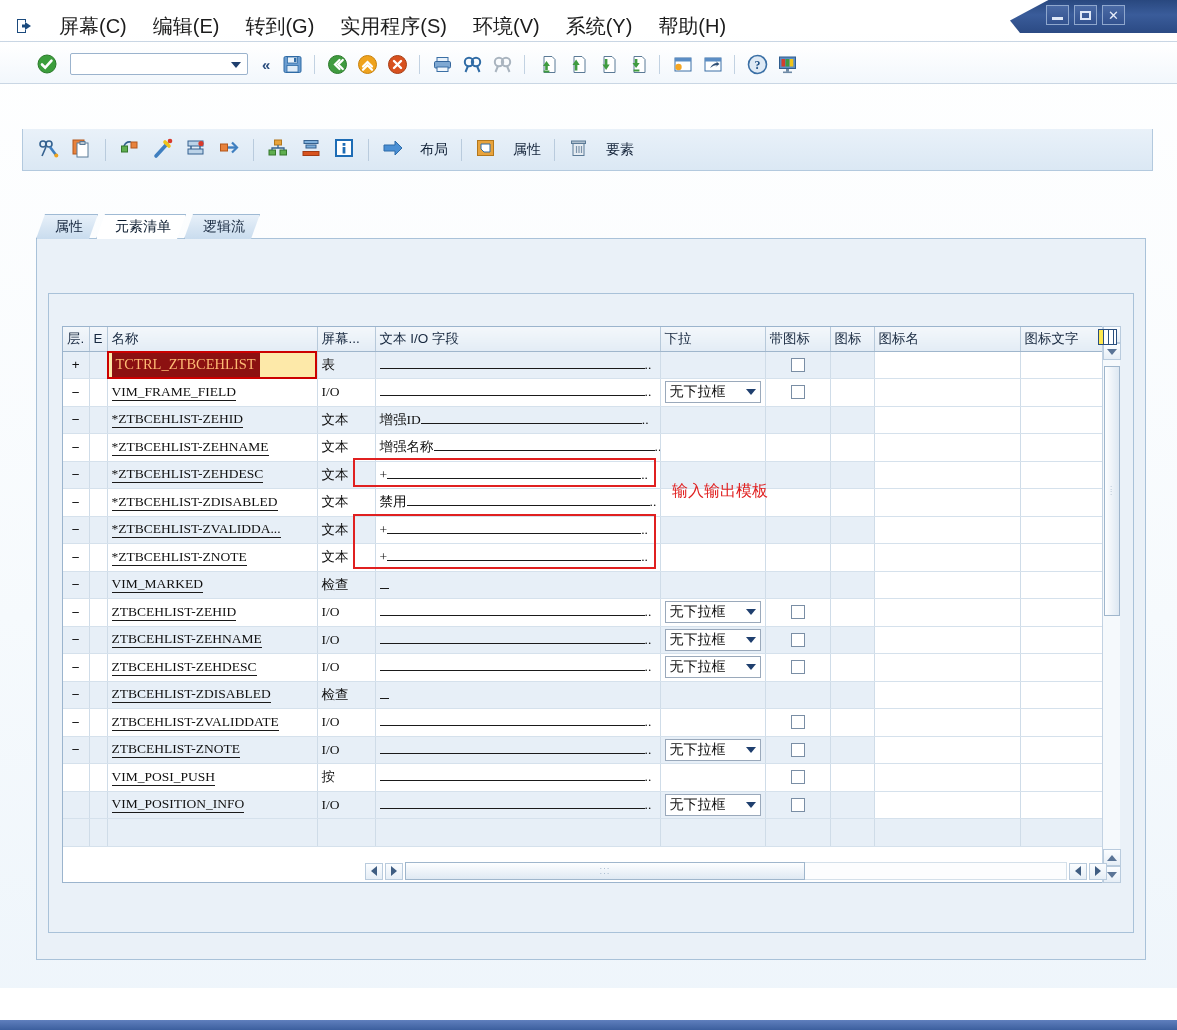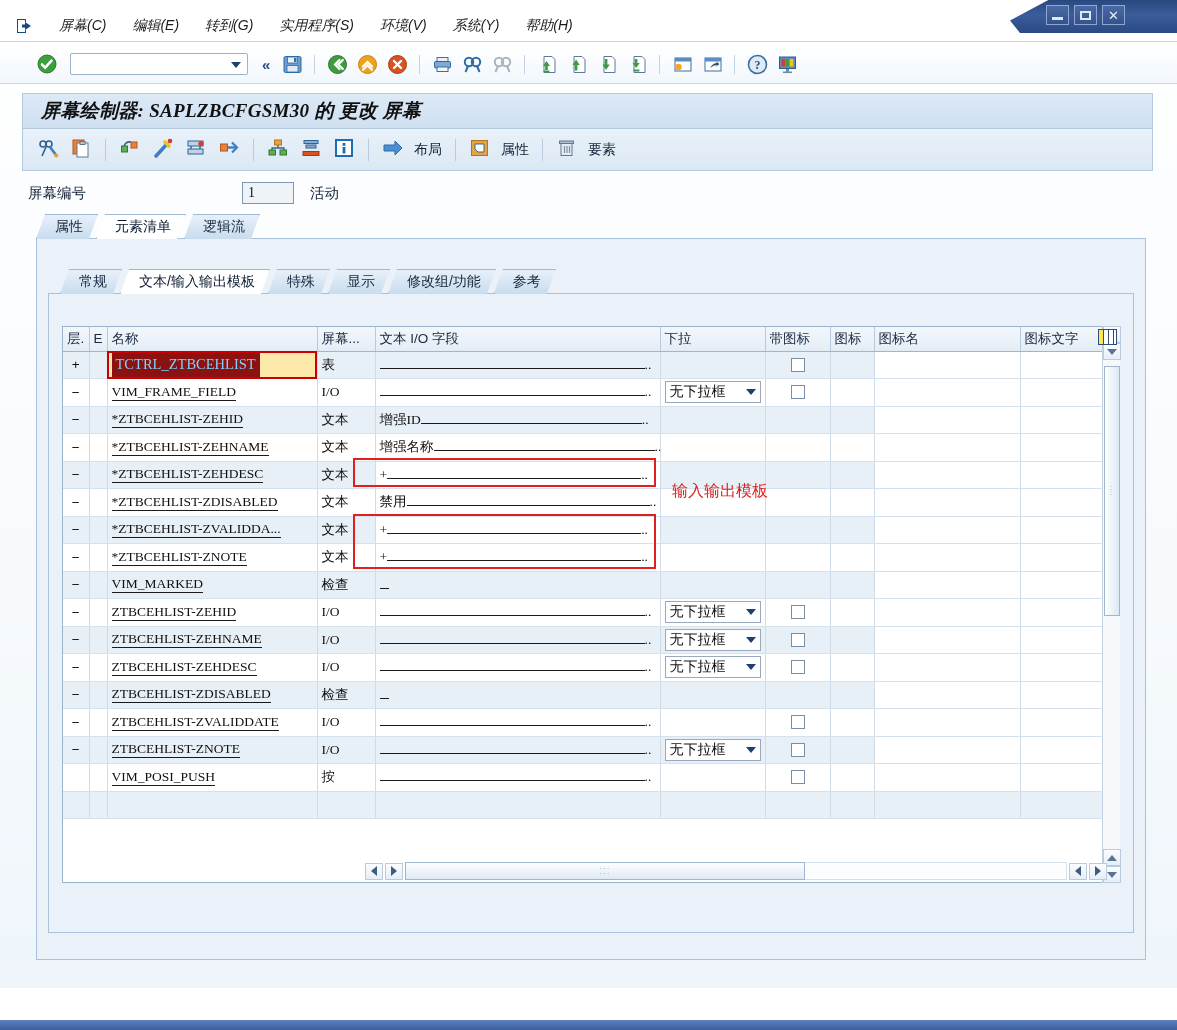--- a/index.html
+++ b/index.html
@@ -47,21 +47,21 @@
   
   .menubar {
     position: absolute; top: 10px; left: 0; width: 1010px; height: 32px;
     display: flex; align-items: center; padding-left: 14px; gap: 8px;
   }
   .menu-sysicon {
     width: 22px; height: 22px; position: relative; margin-right: 6px;
     display: flex; align-items: center; justify-content: center;
   }
   .menu-item {
-    font-size: 14px; color: #1c1c1c; padding: 3px 9px; white-space: nowrap; font-style: italic;
+    font-size: 20px; color: #1c1c1c; padding: 3px 9px; white-space: nowrap;
   }
   .menubar-sep {
     position: absolute; top: 41px; left: 0; width: 1177px; height: 1px;
     background: #c9d6e4;
   }
 
   
   .std-toolbar {
     position: absolute; top: 45px; left: 0; width: 1177px; height: 38px;
     background: linear-gradient(to bottom, #ffffff 0%, #f2f7fc 100%);
@@ -101,21 +101,21 @@
 
   
   .app-toolbar {
     position: absolute; top: 129px; left: 22px; width: 1131px; height: 42px;
     background: linear-gradient(to bottom, #e9f1f9 0%, #dbe8f4 100%);
     border: 1px solid #b3c9de; border-top: none;
     display: flex; align-items: center; padding-left: 10px; gap: 3px;
   }
   .app-toolbar .sep { width: 1px; height: 22px; background: #b9cbdd; margin: 0 6px; }
   .apbtn {
-    display: flex; align-items: center; gap: 10px; padding: 2px 4px; height: 28px;
+    display: flex; align-items: center; gap: 16px; padding: 2px 4px; height: 28px;
   }
   .apbtn .lbl { font-size: 14px; color: #14243a; }
 
   
   .screennum-row {
     position: absolute; top: 180px; left: 22px; width: 1131px; height: 26px;
     display: flex; align-items: center;
   }
   .screennum-row .lbl { font-size: 14.5px; color: #13233a; margin-left: 6px; width: 214px; }
   .screennum-input {
@@ -174,21 +174,21 @@
     vertical-align: middle;
   }
   tr.r-odd td { background: #e7eff7; }
   tr.r-even td { background: #ffffff; }
   td.c-lvl { text-align: center; color: #2f5e9e; font-size: 14px; }
   td.c-name, td.c-text, td.c-type { font-family: "Liberation Serif", serif; font-size: 14.5px; }
   td.c-name .u { border-bottom: 1px solid #1a1a1a; padding-bottom: 0px; display: inline-block; }
   td.c-text .u { border-bottom: 1px solid #1a1a1a; display: inline-block; }
   .dots { letter-spacing: 0px; }
   .selname {
-    background: #8c1111; color: #7dd3fc; padding: 17px 4px;
+    background: #8c1111; color: #fdba74; padding: 17px 4px;
     font-family: "Liberation Serif", serif; font-size: 14.5px;
   }
   td.selcell {
     background: #fde9a9 !important;
     outline: 2px solid #cc0000; outline-offset: -2px;
   }
   .ddcell {
     background: #ffffff; border: 1px solid #9aa9bb; height: 22px;
     display: flex; align-items: center; justify-content: space-between;
     padding: 0 4px; font-family: "Liberation Serif", serif; font-size: 14px; color: #101010;
@@ -407,23 +407,20 @@
         <rect x="4.5" y="5" width="3.6" height="7.5" fill="#d33f2c"></rect>
         <rect x="8.6" y="5" width="3.6" height="7.5" fill="#3f9b3f"></rect>
         <rect x="12.7" y="5" width="3.6" height="7.5" fill="#f0c419"></rect>
         <rect x="9" y="15" width="3" height="2.8" fill="#6e8aa6"></rect>
         <rect x="6" y="17.5" width="9" height="1.6" fill="#6e8aa6"></rect>
       </svg>
     </div>
   </div>
   <div class="toolbar-sep-line"></div>
 
-  <div class="screen-title">
-    <span>屏幕绘制器: SAPLZBCFGSM30 的 更改 屏幕</span>
-  </div>
 
   <div class="app-toolbar">
     <div class="apbtn">
       <span>
         <svg width="22" height="22" viewBox="0 0 22 22">
           <circle cx="6" cy="7" r="3" fill="none" stroke="#34618f" stroke-width="1.6"></circle>
           <circle cx="12" cy="7" r="3" fill="none" stroke="#34618f" stroke-width="1.6"></circle>
           <path d="M9 10 l-4 9" stroke="#34618f" stroke-width="1.6"></path>
           <path d="M13 10 l6 8" stroke="#3f7fc0" stroke-width="2.6"></path>
           <circle cx="19.3" cy="18.6" r="2" fill="#efa31d"></circle>
@@ -531,60 +528,35 @@
         <svg width="22" height="20" viewBox="0 0 22 20">
           <rect x="5" y="5.5" width="11" height="12" fill="#e6ecf2" stroke="#5b7a96"></rect>
           <rect x="3.5" y="3" width="14" height="2.5" fill="#aebecd" stroke="#5b7a96"></rect>
           <path d="M8.5 8 v7 M11 8 v7 M13.5 8 v7" stroke="#7b93aa" stroke-width="1.2"></path>
         </svg>
       </span>
       <span class="lbl">要素</span>
     </div>
   </div>
 
-  <div class="screennum-row">
-    <div class="lbl">屏幕编号</div>
-    <div class="screennum-input">1</div>
-    <div class="state">活动</div>
-  </div>
 
   <div class="panel-outer"></div>
   <div class="tabrow-outer">
     <div class="tab">
         <span>属性</span>
       </div>
     <div class="tab active">
         <span>元素清单</span>
       </div>
     <div class="tab">
         <span>逻辑流</span>
       </div>
   </div>
 
   <div class="panel-inner"></div>
-  <div class="tabrow-inner">
-    <div class="tab">
-        <span>常规</span>
-      </div>
-    <div class="tab active">
-        <span>文本/输入输出模板</span>
-      </div>
-    <div class="tab">
-        <span>特殊</span>
-      </div>
-    <div class="tab">
-        <span>显示</span>
-      </div>
-    <div class="tab">
-        <span>修改组/功能</span>
-      </div>
-    <div class="tab">
-        <span>参考</span>
-      </div>
-  </div>
 
   <div class="grid-wrap">
     <table class="grid">
       <colgroup>
         <col style="width:26px">
           <col style="width:18px">
           <col style="width:210px">
         <col style="width:58px">
           <col style="width:285px">
           <col style="width:105px">
@@ -837,20 +809,39 @@
             <td class="c-text"><span class="u" style="width:265px"></span><span class="dots">..</span></td>
             <td></td>
             <td>
               <div class="cbx"></div>
             </td>
             <td></td>
             <td style="background:#ffffff"></td>
             <td style="background:#ffffff"></td>
           </tr>
           <tr class="r-odd">
+            <td class="c-lvl"></td>
+            <td></td>
+            <td class="c-name"><span class="u">VIM_POSITION_INFO</span></td>
+            <td class="c-type">I/O</td>
+            <td class="c-text"><span class="u" style="width:265px"></span><span class="dots">..</span></td>
+            <td>
+              <div class="ddcell">
+                <span>无下拉框</span>
+                <span class="arr"></span>
+              </div>
+            </td>
+            <td>
+              <div class="cbx"></div>
+            </td>
+            <td></td>
+            <td style="background:#ffffff"></td>
+            <td style="background:#ffffff"></td>
+          </tr>
+          <tr class="r-odd">
             <td></td>
             <td></td>
             <td></td>
             <td></td>
             <td></td>
             <td></td>
             <td></td>
             <td></td>
             <td></td>
             <td></td>

